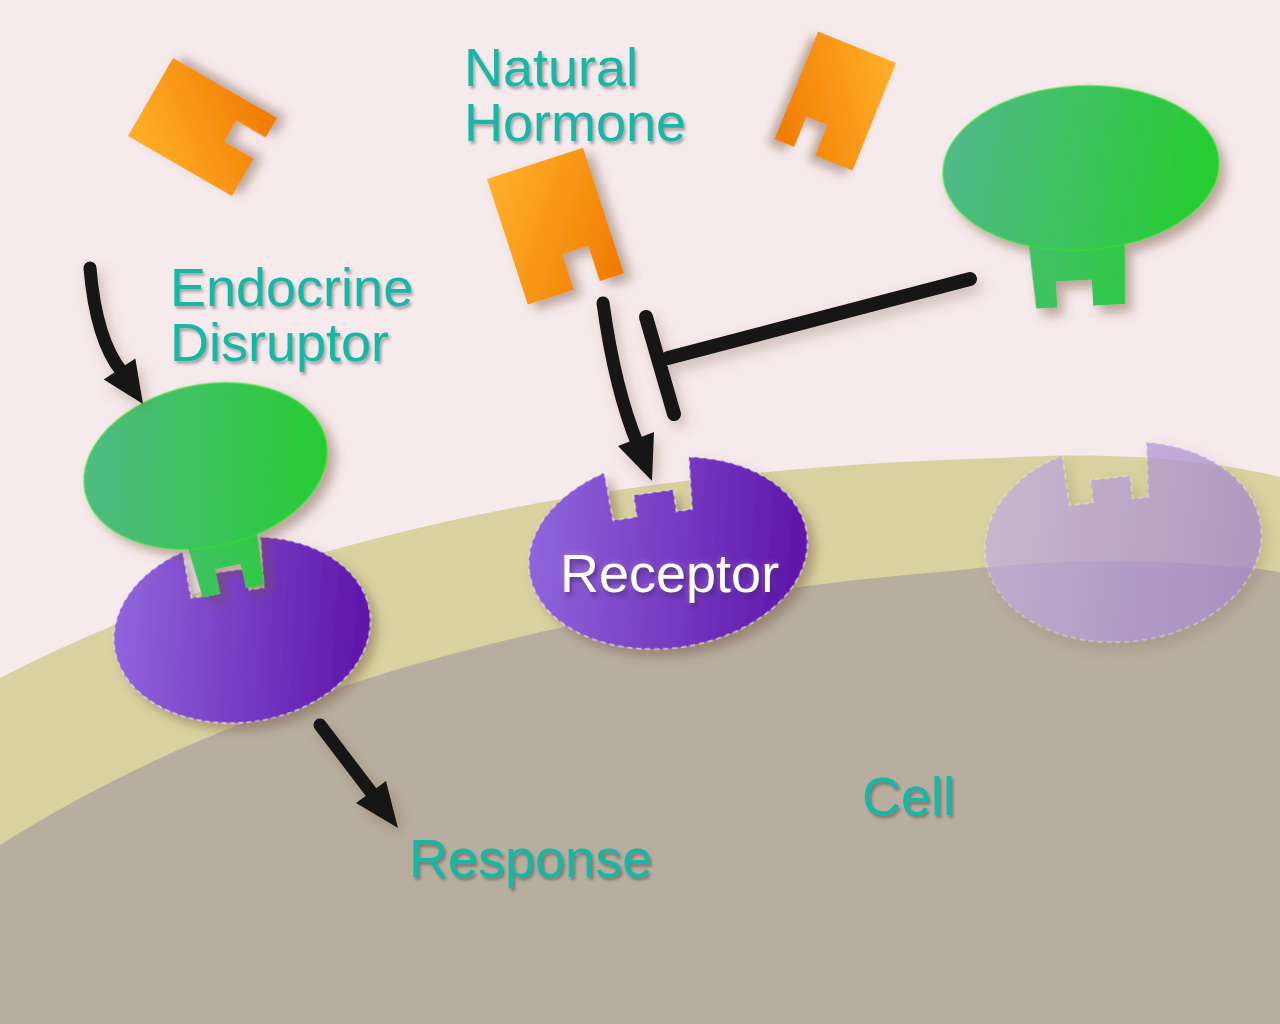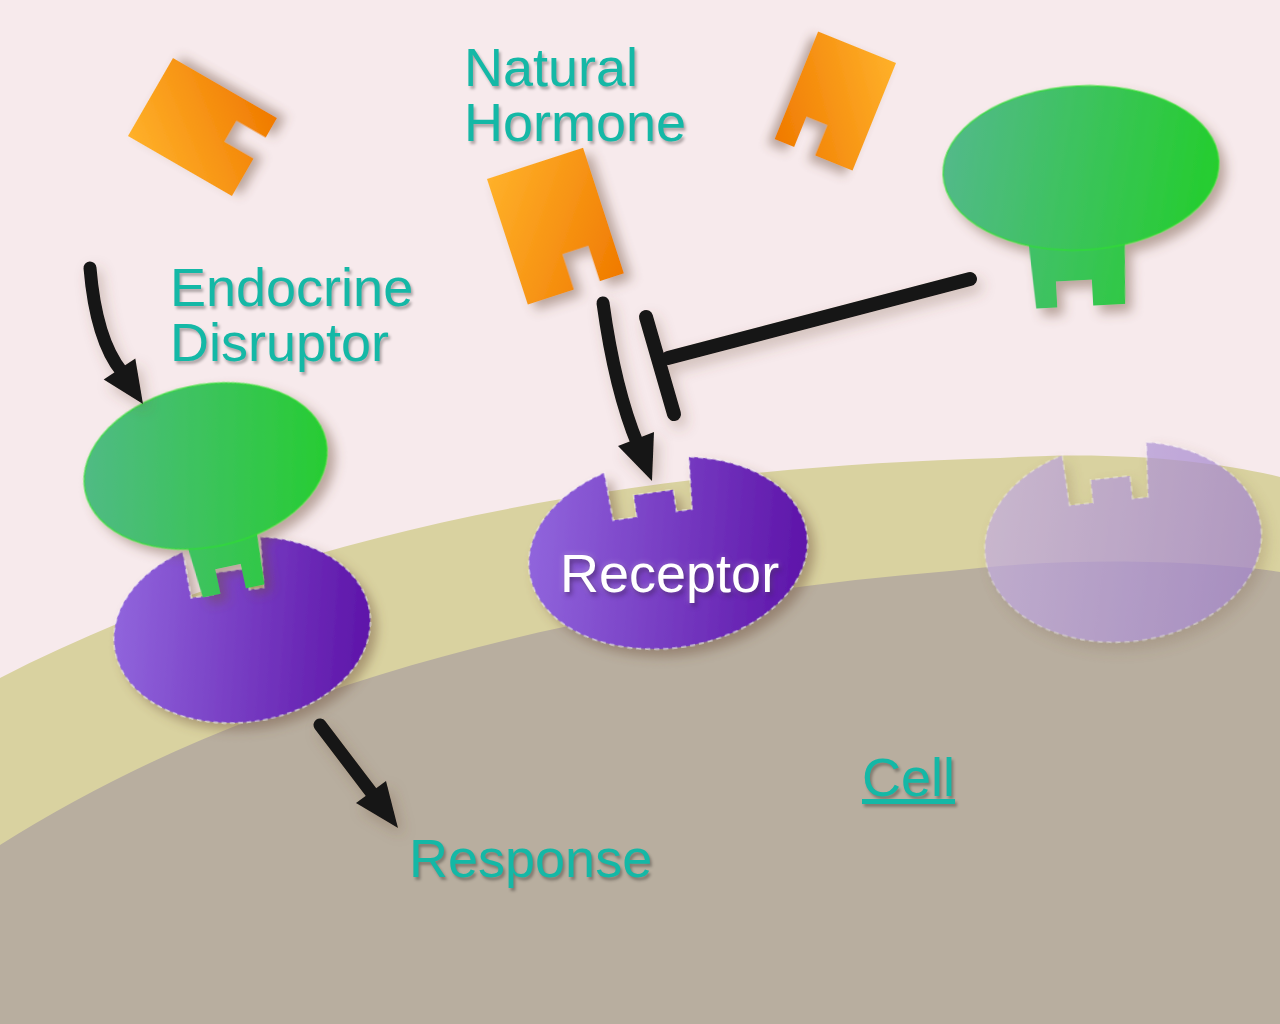--- a/index.html
+++ b/index.html
@@ -15,21 +15,21 @@
     text-shadow:2px 3px 3px rgba(0,0,0,0.30);
     user-select:none;
   }
   .lbl-natural{left:464px;top:40px;}
   .lbl-disruptor{left:170px;top:260px;}
   .lbl-receptor{
     left:560px;top:546px;width:210px;text-align:right;
     color:#ffffff;
     text-shadow:2px 3px 5px rgba(60,20,100,0.75), 0 0 6px rgba(255,255,255,0.35);
   }
-  .lbl-cell{left:862px;top:750px;text-decoration:underline;}
+  .lbl-cell{left:862px;top:769px;}
   .lbl-response{left:409px;top:831px;}
 </style>
 </head>
 <body>
 
 <div class="stage">
   <svg viewBox="0 0 1280 1024">
     <defs>
       <filter id="shadow" x="-30%" y="-30%" width="170%" height="170%">
         <feDropShadow dx="6" dy="8" stdDeviation="6" flood-color="#6d5138" flood-opacity="0.45"></feDropShadow>

